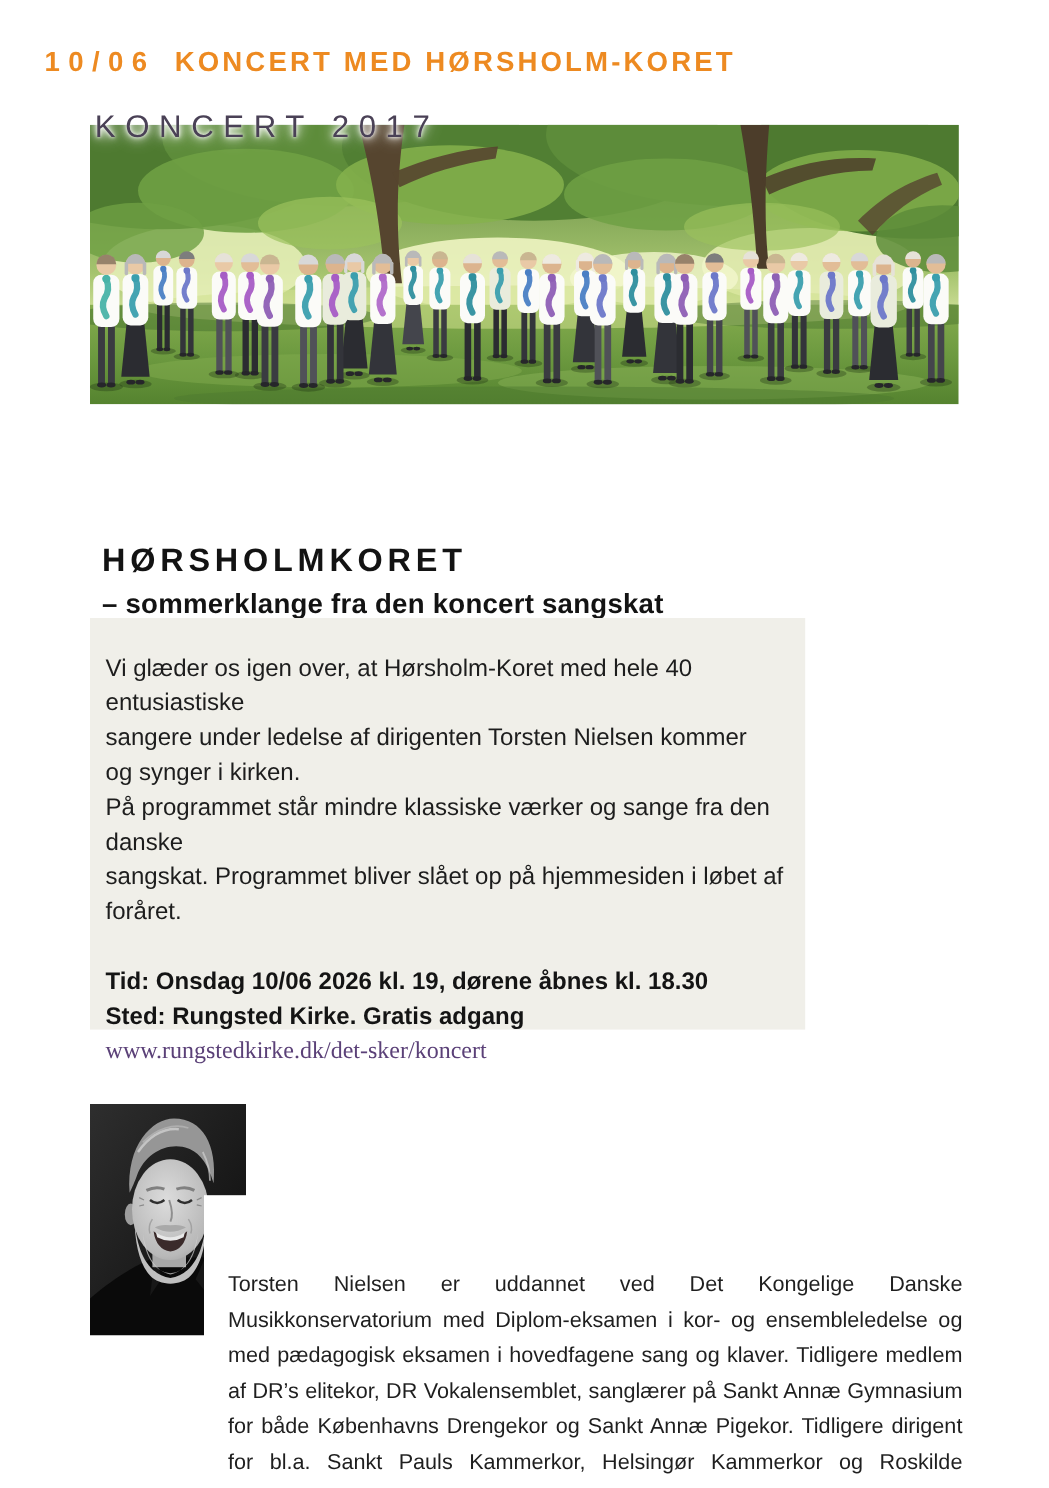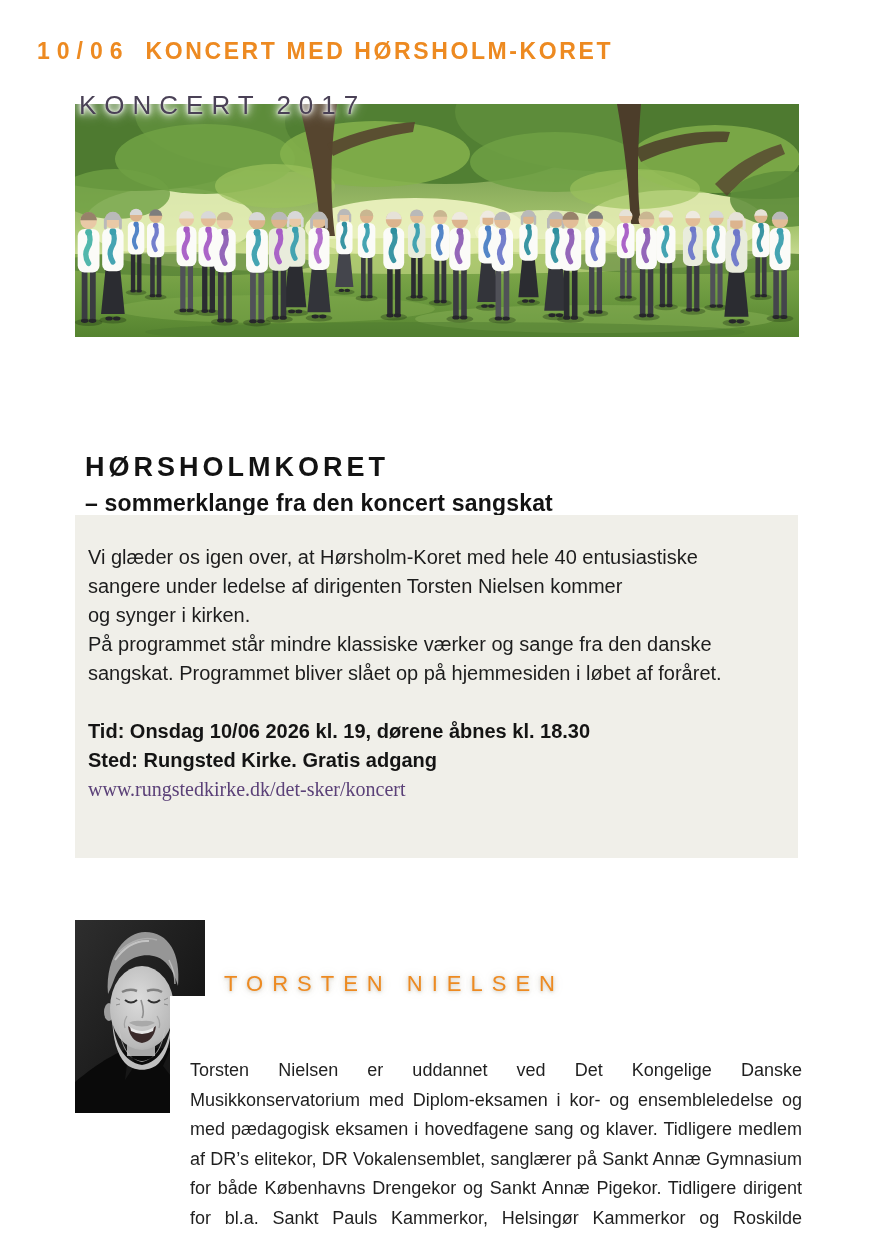--- a/index.html
+++ b/index.html
@@ -33,21 +33,21 @@
   }
   .choir-photo svg { display:block; width:100%; height:100%; }
 
   
   .section-heading { position:absolute; left:85px; top:420px; color:#131313;margin-top:32px; }
   .section-heading .h-main { font-size:27px; font-weight:bold; letter-spacing:4px; }
   .section-heading .h-sub  { font-size:23px; font-weight:bold; margin-top:7px; letter-spacing:0.2px; }
 
   
   .info-box {
-    position:absolute; left:75px; top:515px; width:723px; height:343px;
+    position:absolute; left:75px; top:515px; width:596px; height:343px;
     background:#F0EFE9; padding:28px 18px 0 13px;
   }
   .info-box .intro {
     font-size:20px; line-height:29px; color:#1d1d1d;
     white-space:pre-line; margin-bottom:29px;
   }
   .info-box .time-place {
     font-size:20px; line-height:29px; color:#141414; font-weight:bold;
     white-space:pre-line;
   }
@@ -525,19 +525,18 @@
       <path d="M52,96 q-4,6 -2,12" stroke="#9a9a9a" stroke-width="1.2" fill="none" opacity="0.8"></path>
       <path d="M82,96 q4,6 2,12" stroke="#9a9a9a" stroke-width="1.2" fill="none" opacity="0.8"></path>
 
       <path d="M53,106 Q67,118 81,106 Q79,121 67,123 Q55,121 53,106 Z" fill="#3a2a2a"></path>
       <path d="M55,107 Q67,115 79,107 L78,111 Q67,117 56,111 Z" fill="#e8e8e8"></path>
 
       <path d="M54,103 Q67,110 80,103 Q76,100 67,101 Q58,100 54,103 Z" fill="#a9a9a9"></path>
     </svg>
   </div>
 
-  <div class="conductor-heading">TORSTEN NIELSEN</div>
 
   <div class="bio-block">
     <p class="bio">Torsten Nielsen er uddannet ved Det Kongelige Danske Musikkonservatorium med Diplom-eksamen i kor- og ensembleledelse og med pædagogisk eksamen i hovedfagene sang og klaver. Tidligere medlem af DR’s elitekor, DR Vokalensemblet, sanglærer på Sankt Annæ Gymnasium for både Københavns Drengekor og Sankt Annæ Pigekor. Tidligere dirigent for bl.a. Sankt Pauls Kammerkor, Helsingør Kammerkor og Roskilde Domkirkes Drengekor.</p>
   </div>
 
 </div>
 
 </body></html>

